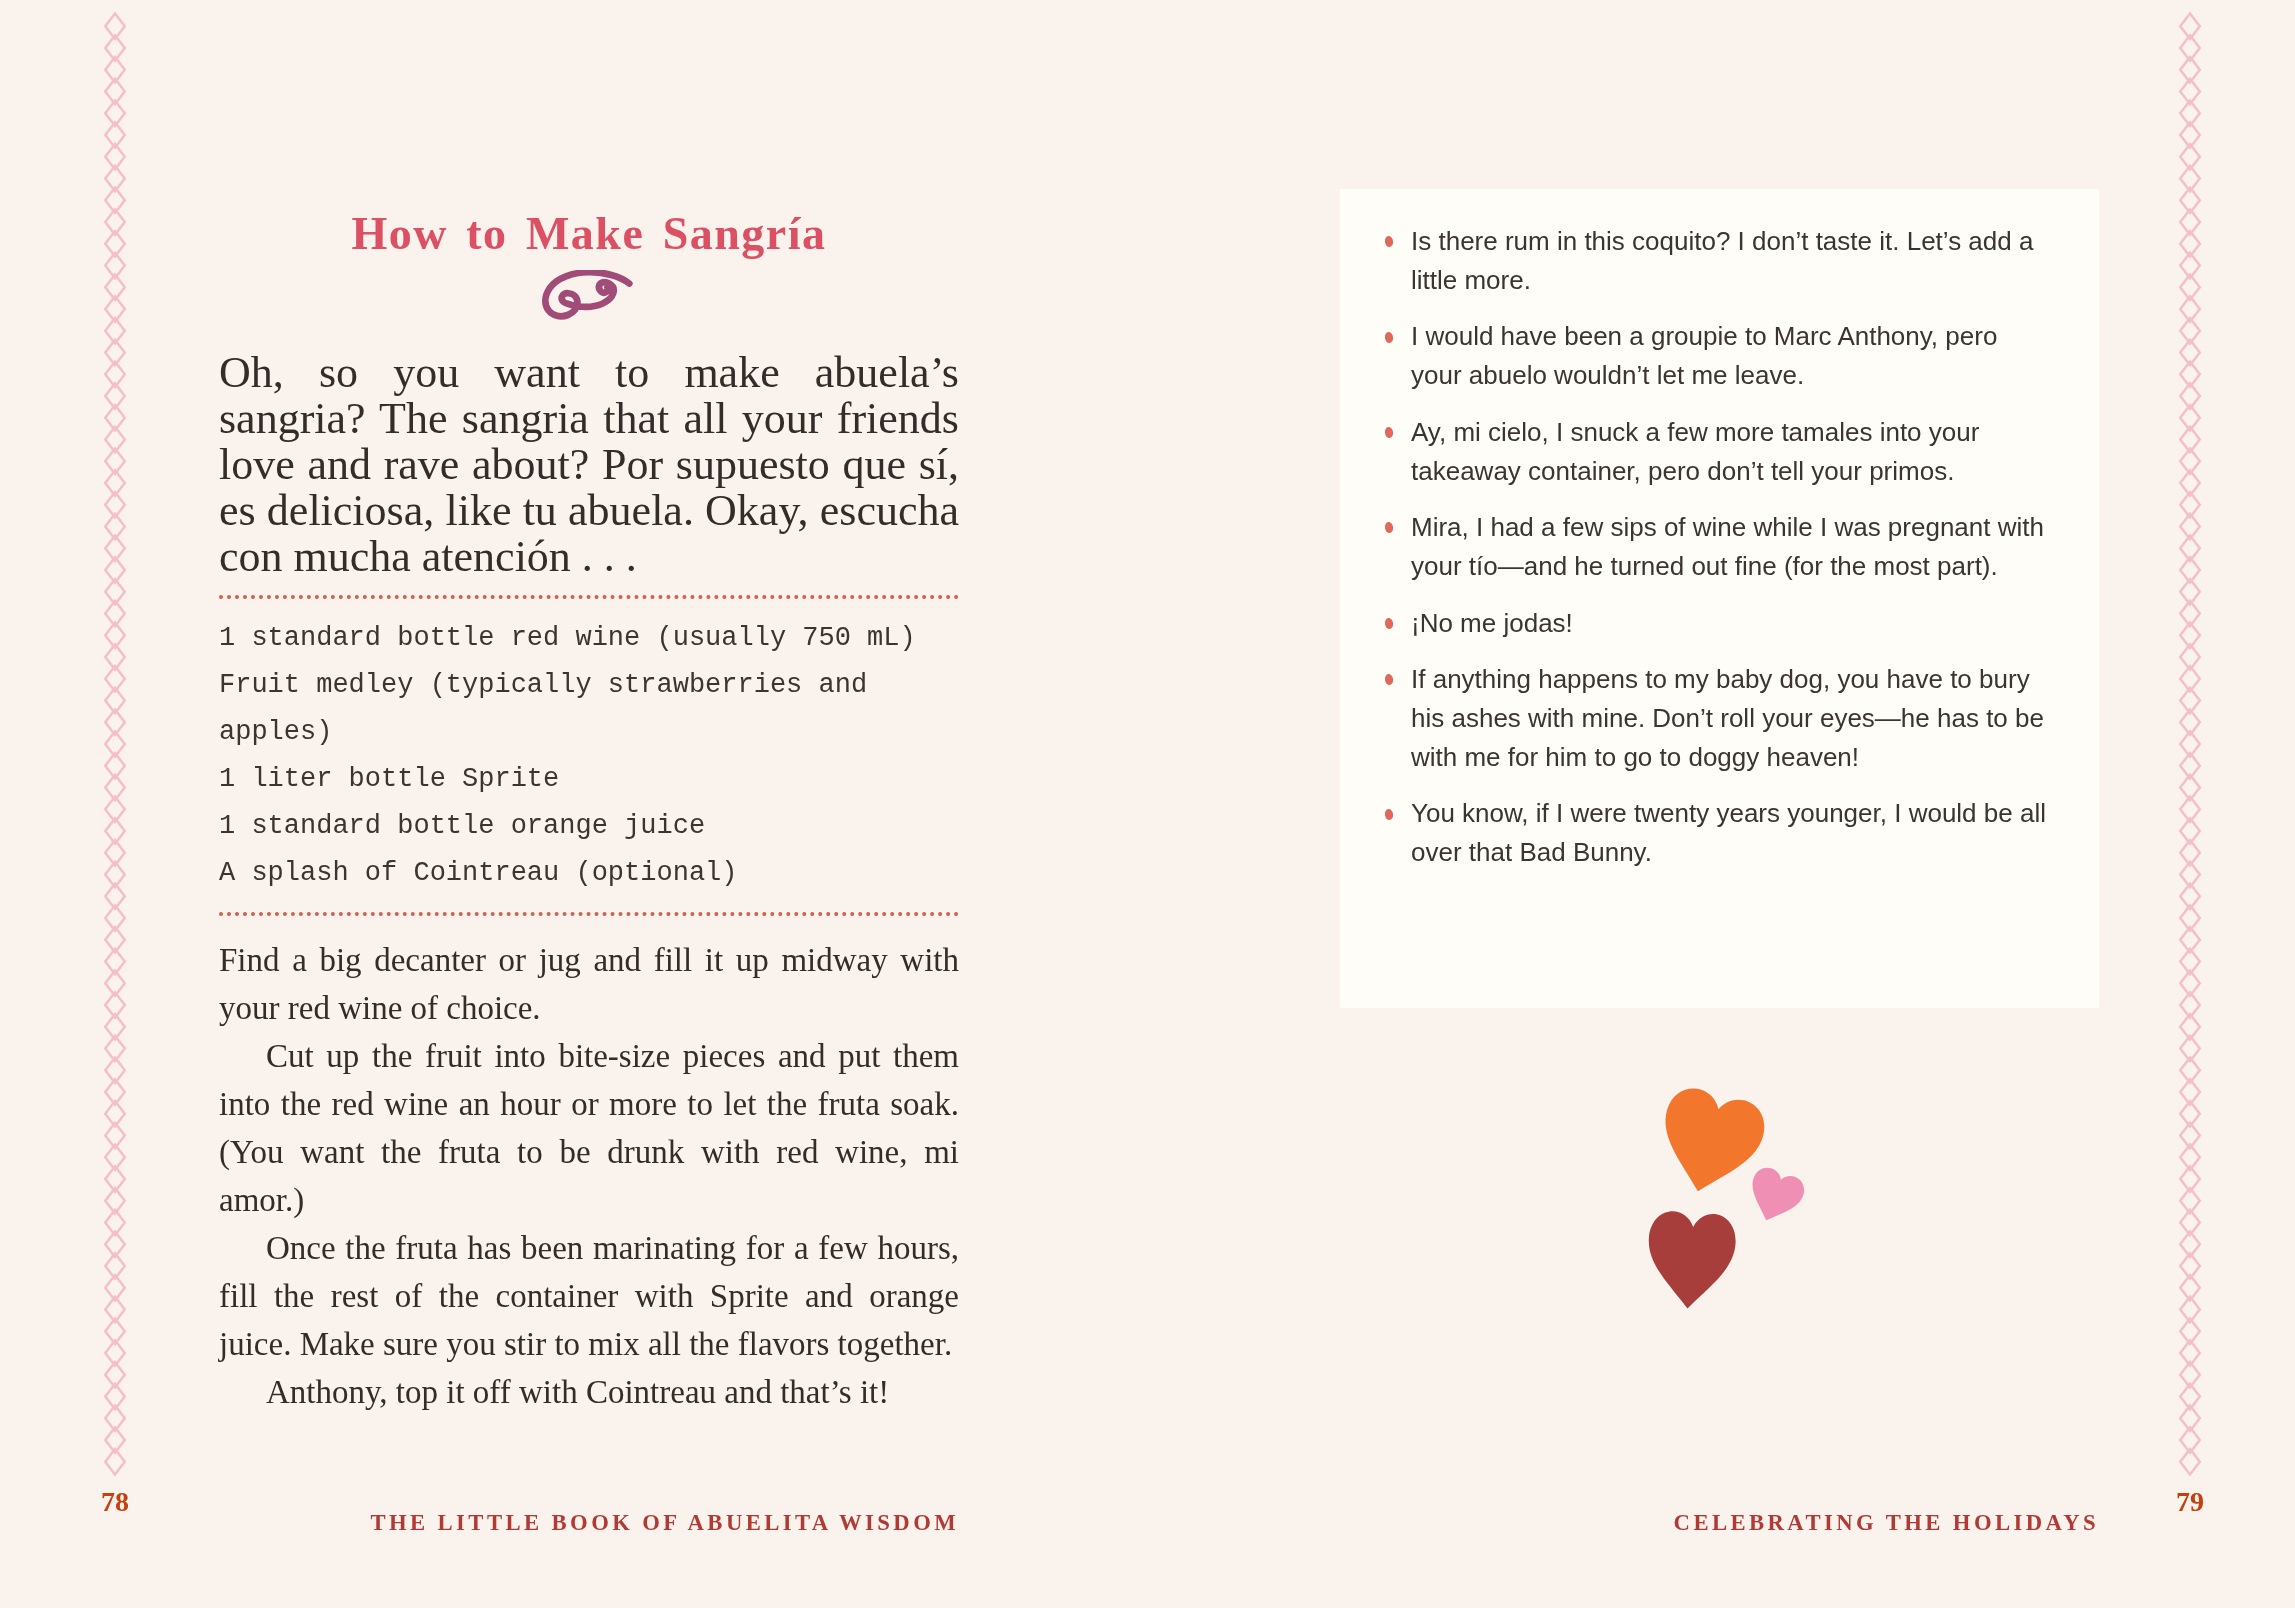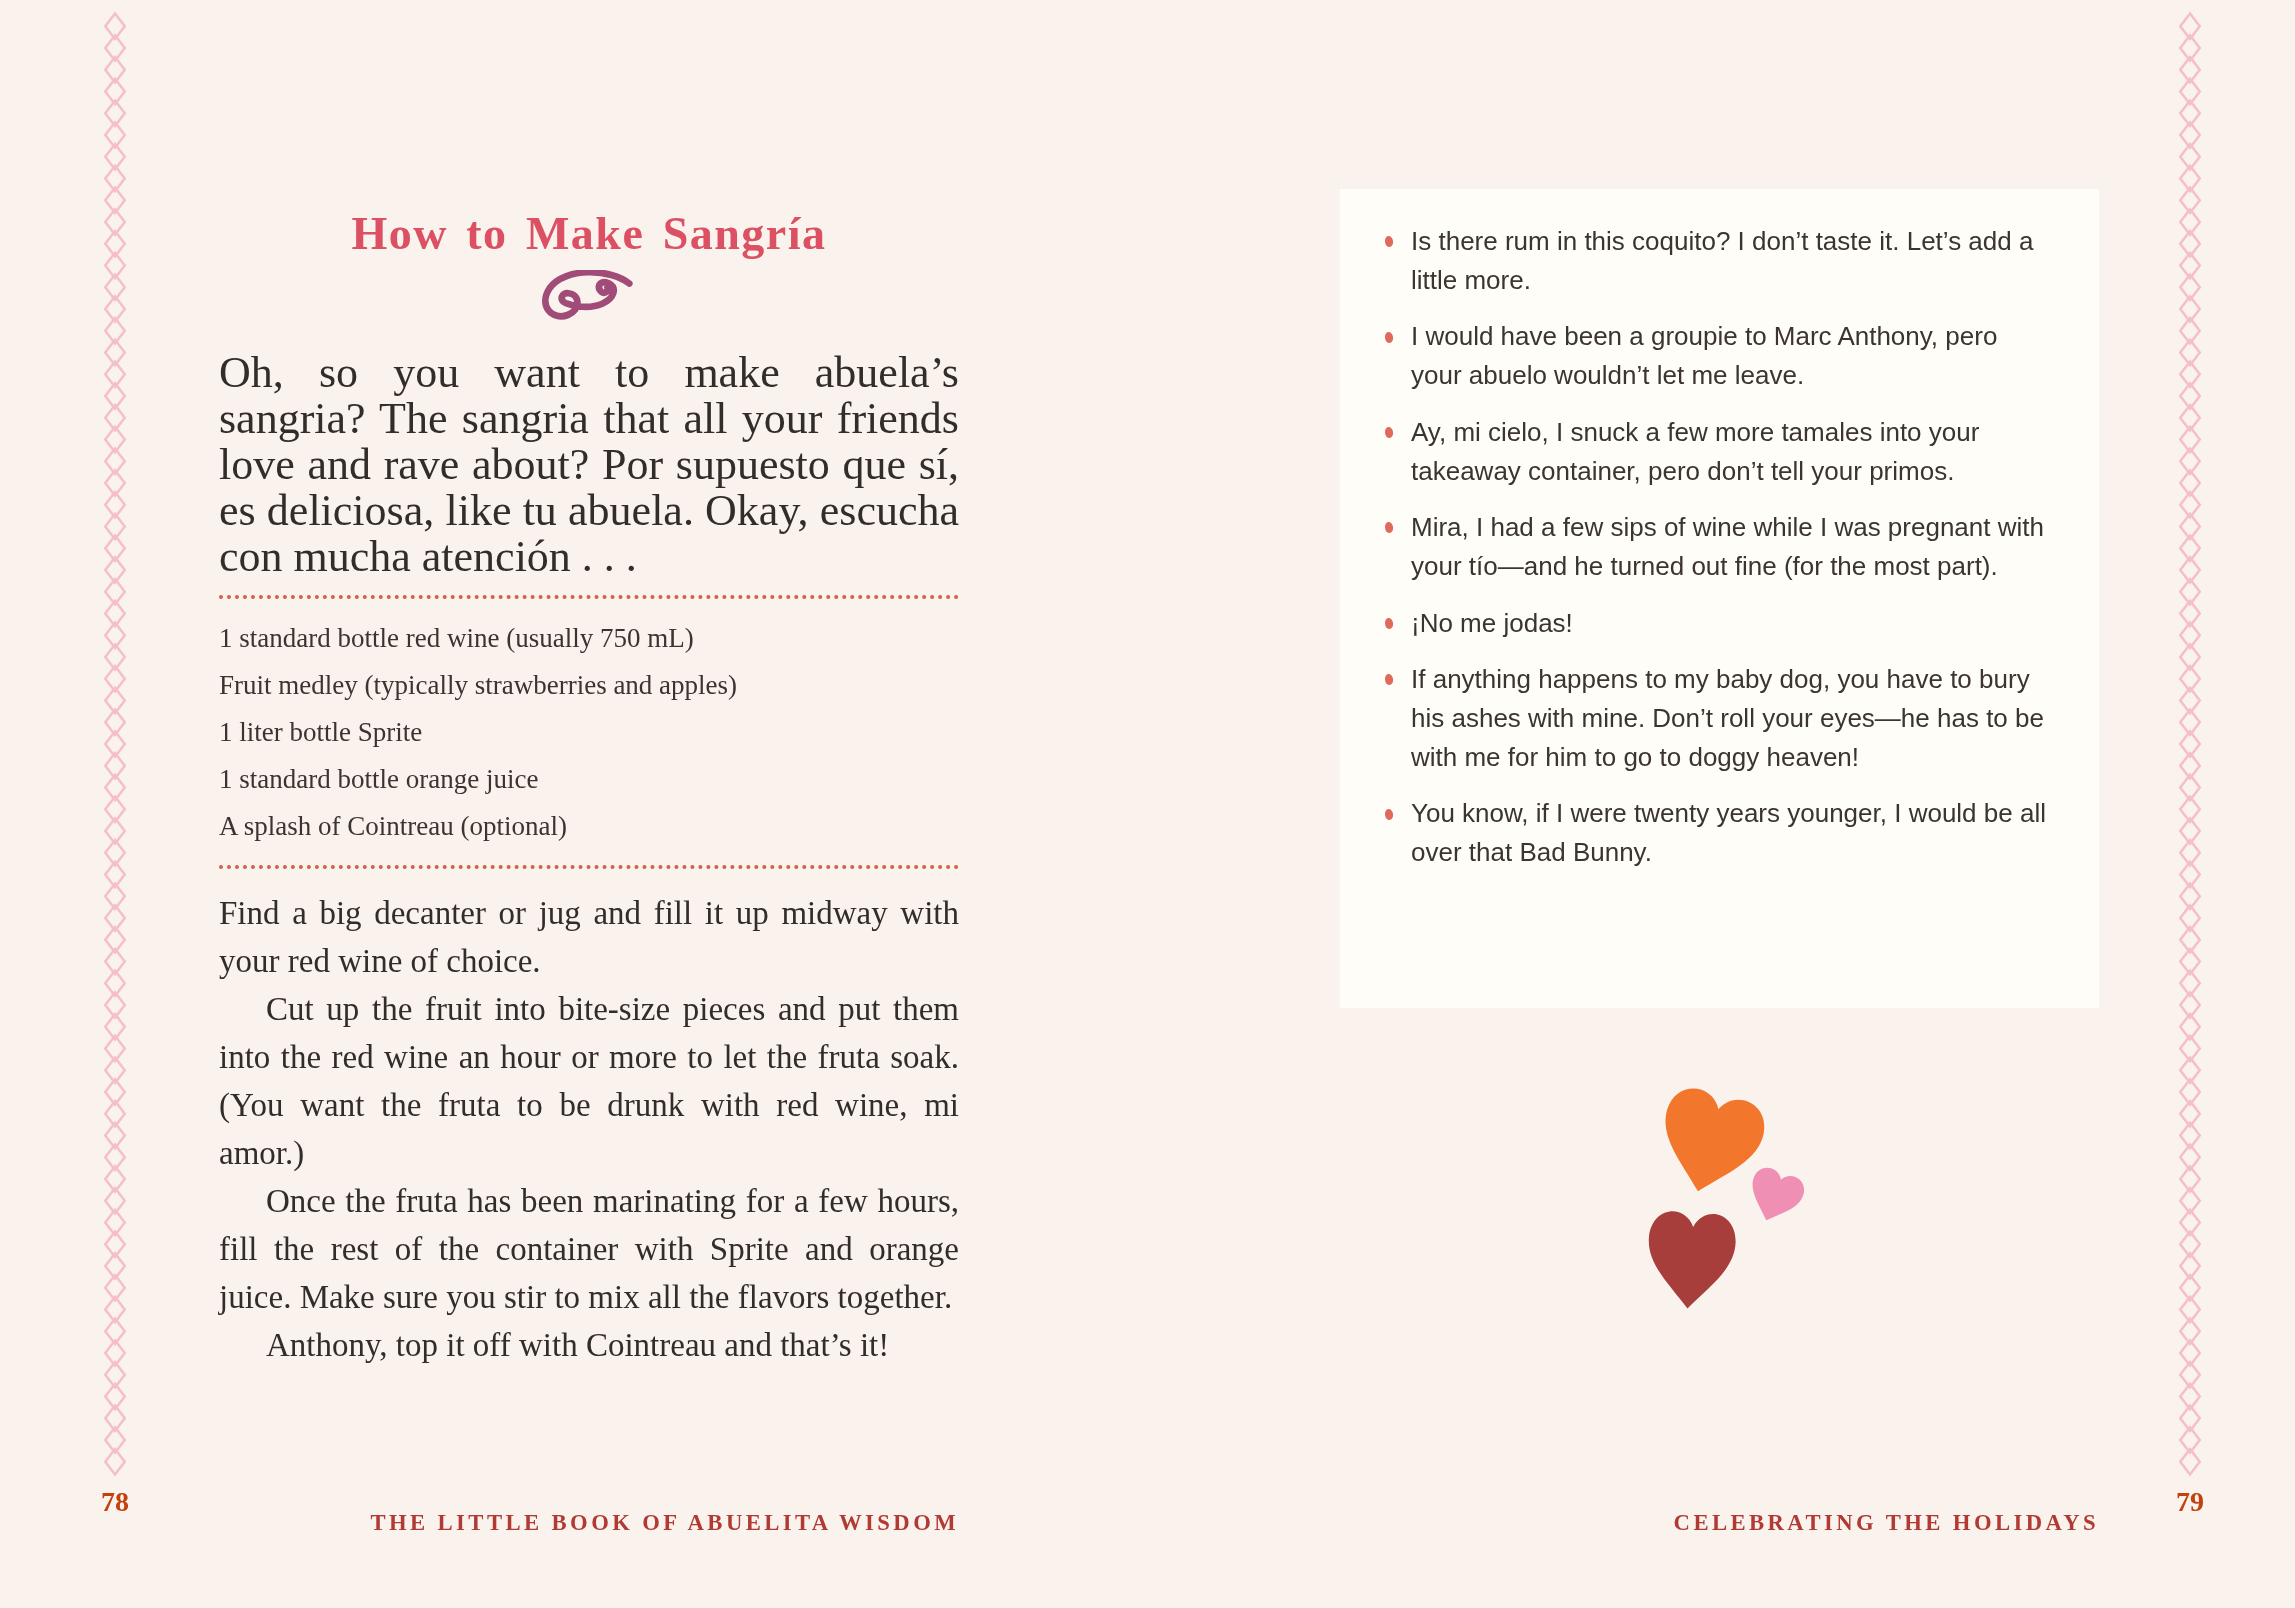--- a/index.html
+++ b/index.html
@@ -33,21 +33,21 @@
     margin:16.6px 0 0 0;
     font-size:44px;line-height:46px;
     text-align:justify;
   }
   .dotted-rule{
     border:none;border-top:4.5px dotted #d2604a;
     margin:15px 0 0 0;height:0;
   }
   .ingredients{
     margin:16.6px 0 0 0;
-    font-family:Liberation Serif, serif;
+    font-family:Liberation Mono, monospace;
     font-size:27px;line-height:47px;
     color:#3b3430;font-weight:500;
   }
   .steps{margin:19.6px 0 0 0;}
   .steps p{
     margin:0;font-size:33px;line-height:48px;text-align:justify;
   }
   .steps p.indent{text-indent:47px;}
 
   

